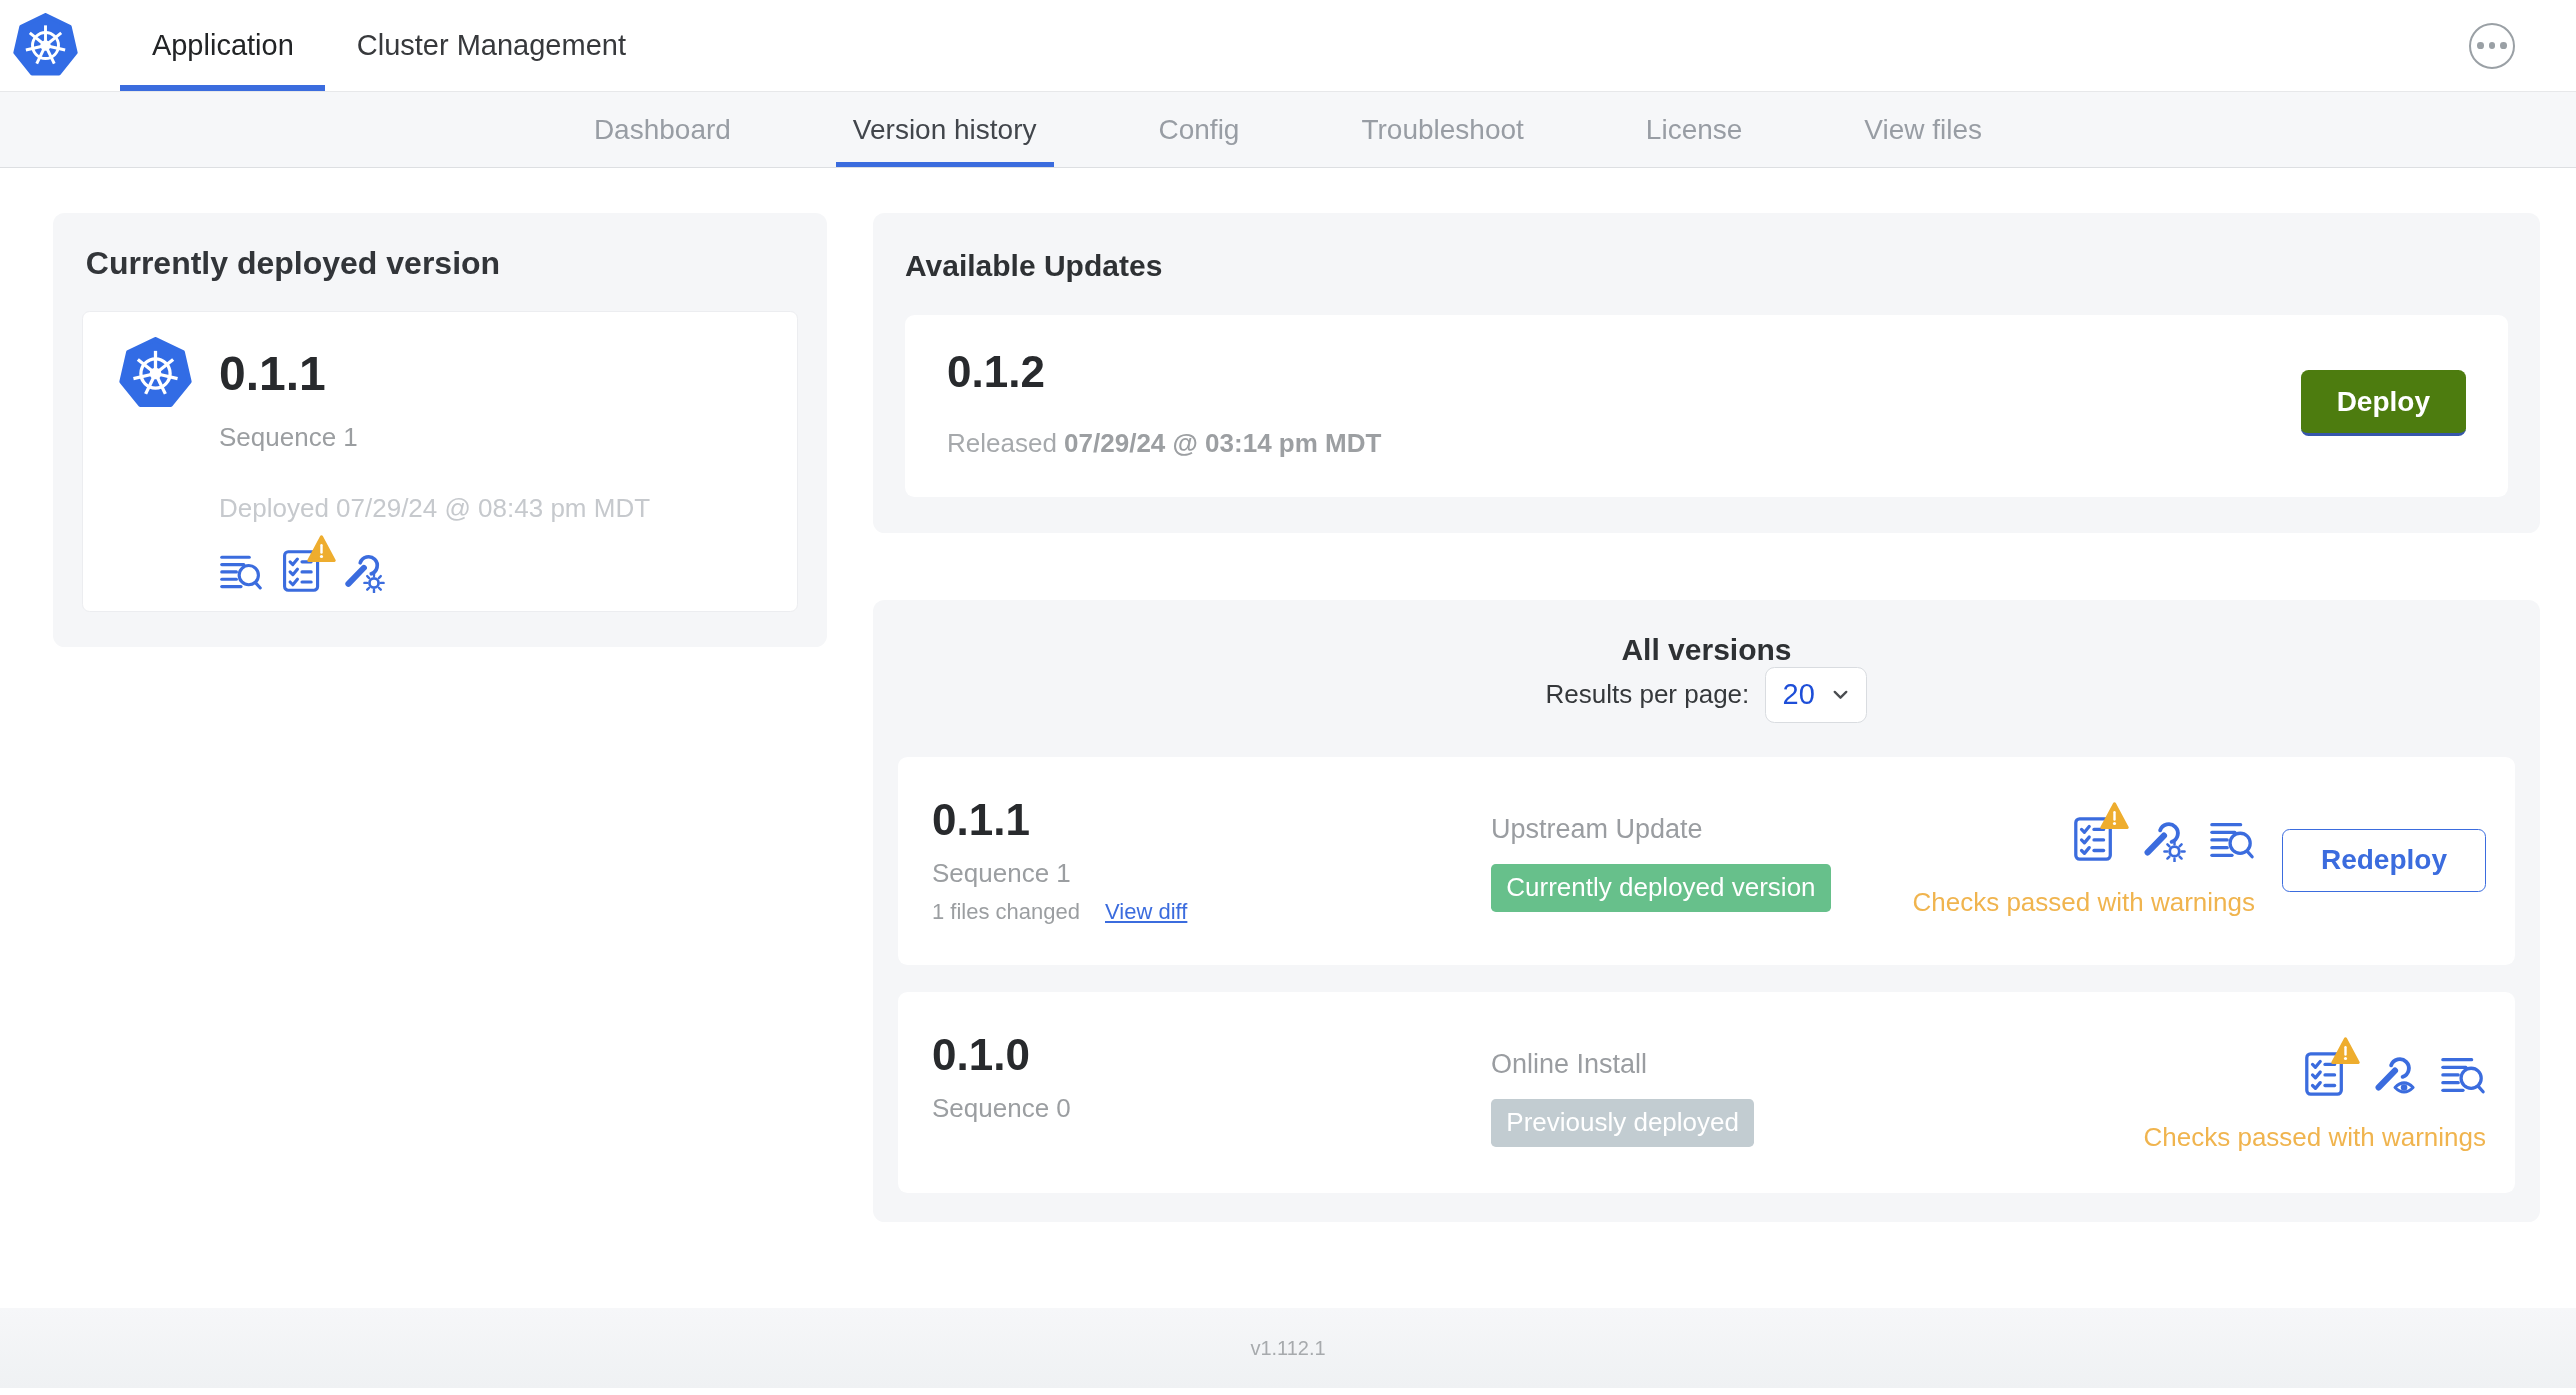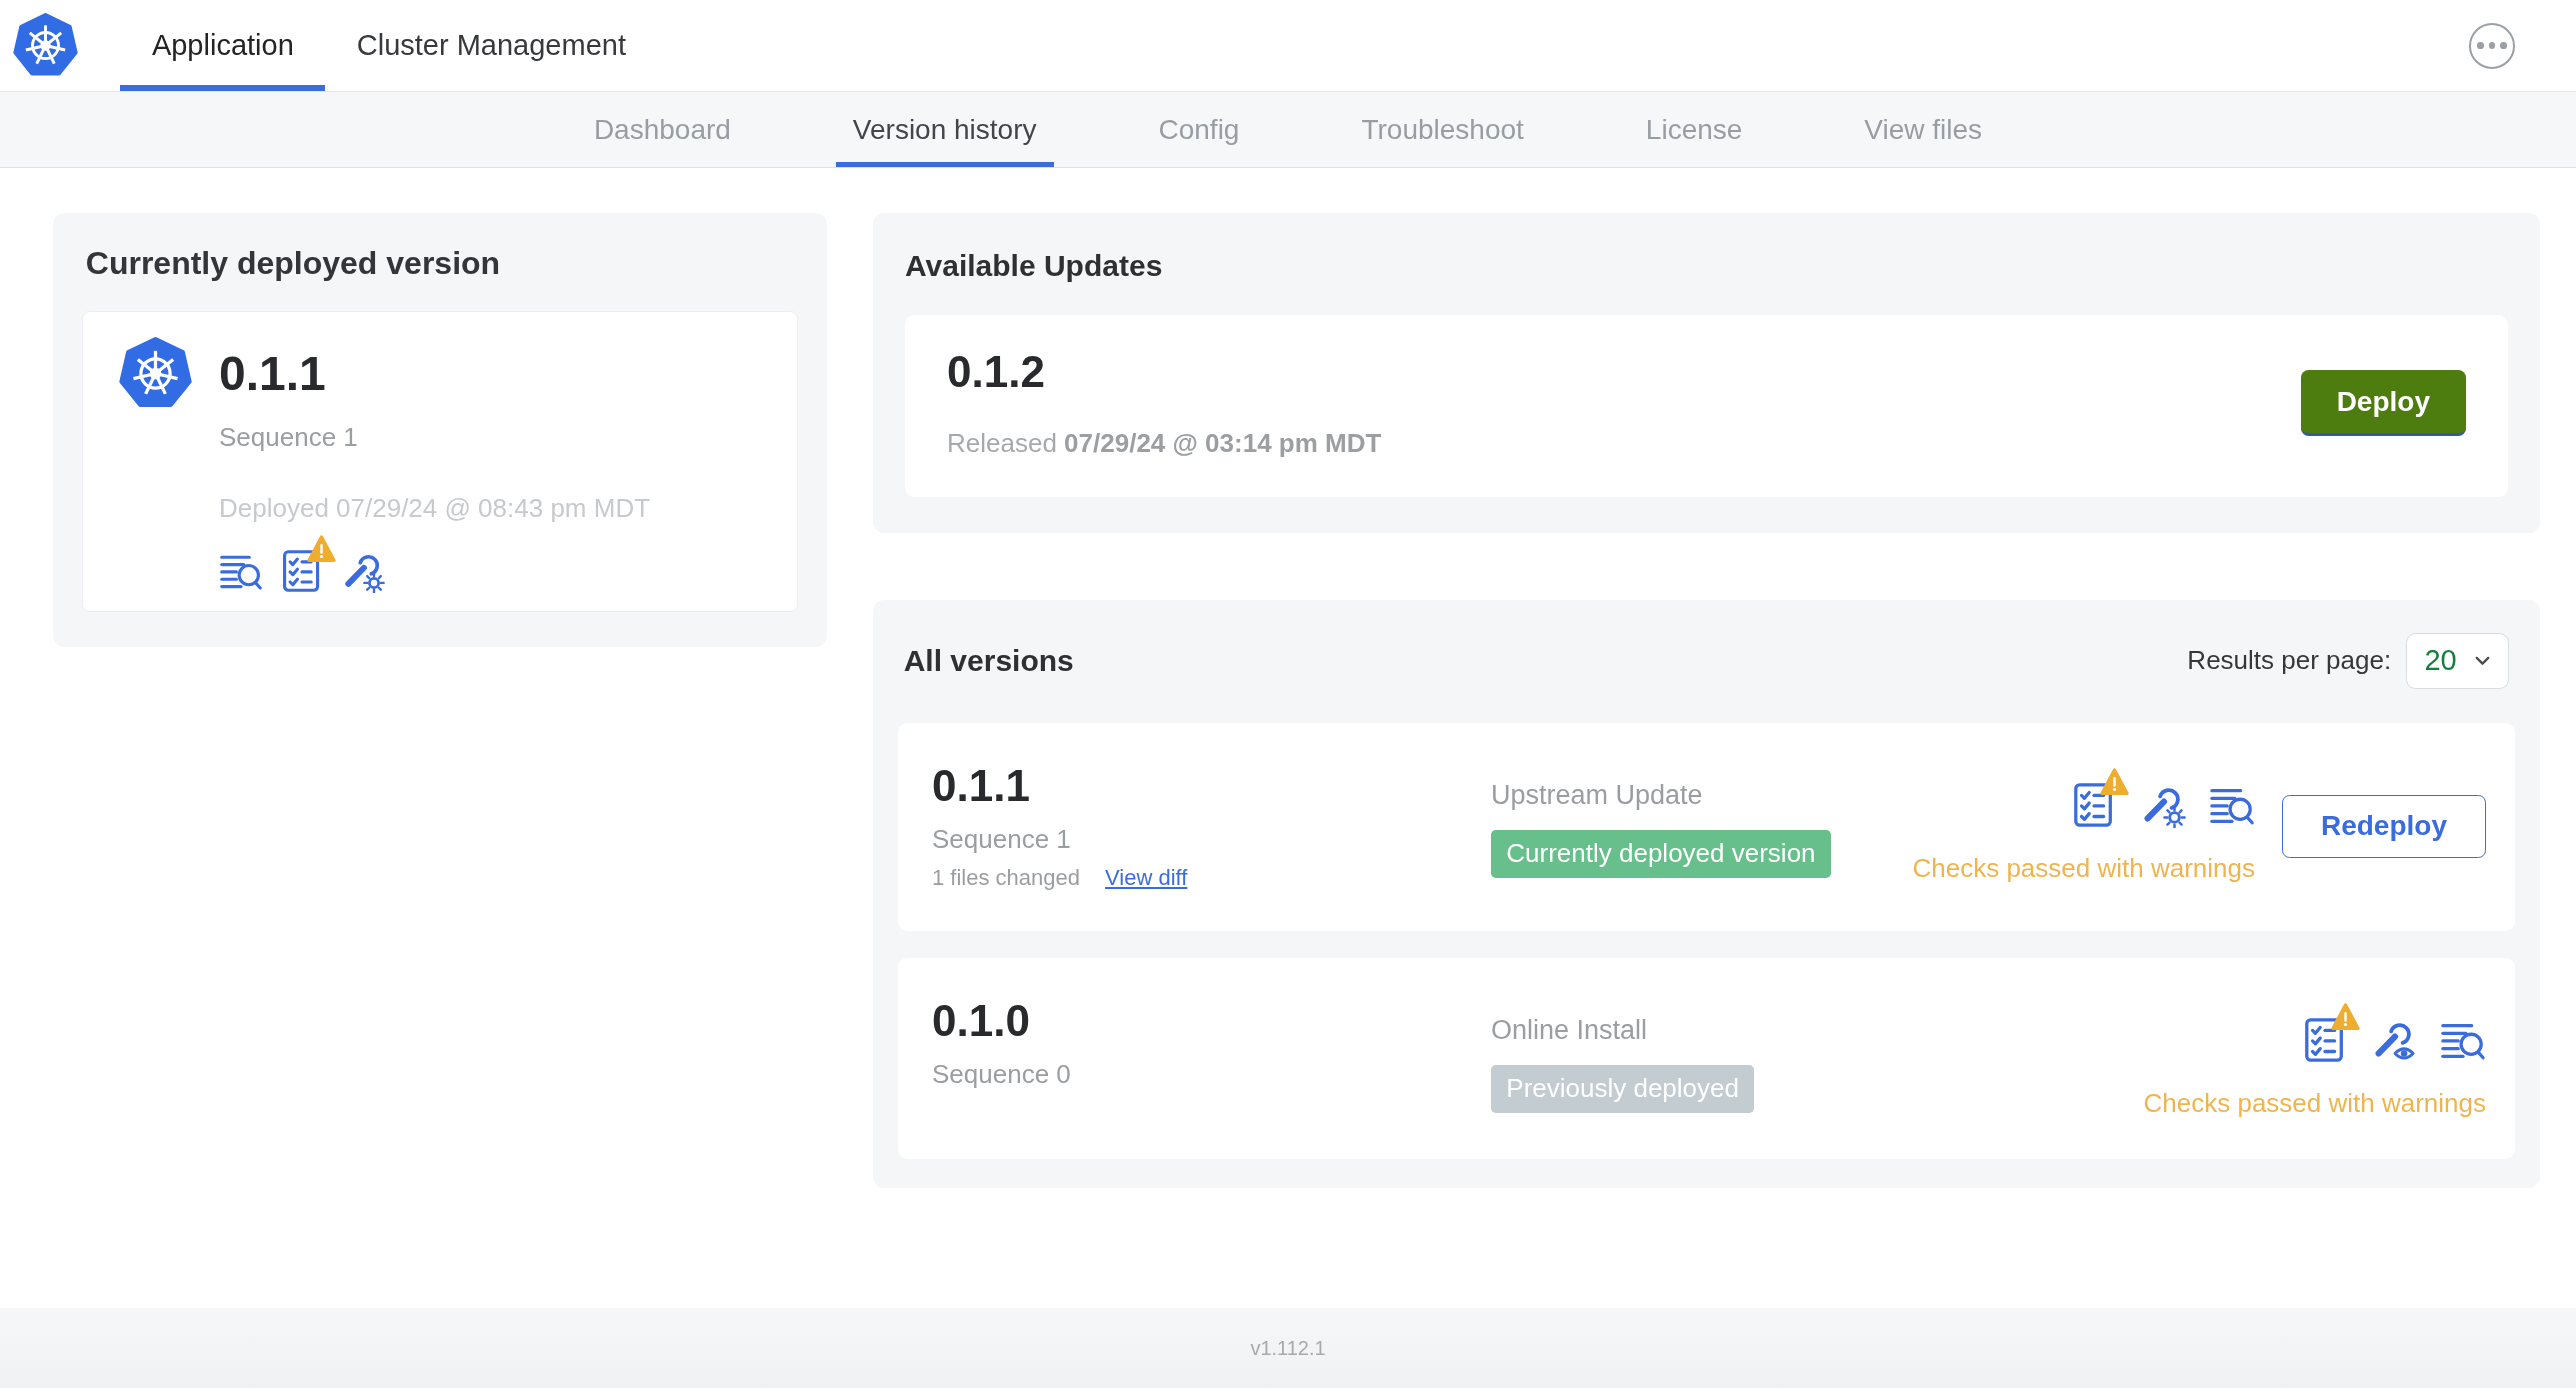--- a/index.html
+++ b/index.html
@@ -112,29 +112,29 @@
   .btn-deploy {
     background: #4d7c0f; color: #fff;
     font-size: 28px; font-weight: 700;
     font-family: inherit;
     padding: 15.3px 36px;
     border: none; border-bottom: 3.8px solid #3757ab; border-radius: 7.6px;
     cursor: pointer;
   }
 
   .versions-panel { margin-top: 67px; padding: 29px 25px; }
-  .versions-head { display: flex; justify-content: space-between; align-items: center; padding: 3.8px 5.7px 0; }
+  .versions-head { display: flex; justify-content: space-between; align-items: center; padding: 3.8px 5.7px 0; flex-direction: column; }
   .rpp { display: flex; align-items: center; }
   .rpp-label { font-size: 26px; color: #35383b; }
   .rpp-select {
     margin-left: 15.3px;
     display: inline-flex; align-items: center; gap: 15.3px;
     background: #fff; border: 1.9px solid #d9dce0; border-radius: 9.5px;
     padding: 10.5px 15.3px 10.5px 17px;
-    font-size: 29px; color: #15803d;
+    font-size: 29px; color: #1d4ed8;
     cursor: pointer;
   }
   .rpp-select svg { width: 21px; height: 21px; }
 
   .version-row {
     margin-top: 27px;
     background: #fff; border-radius: 9.5px;
     padding: 38px 29px 40px 34px;
     display: flex; align-items: flex-start;
   }

